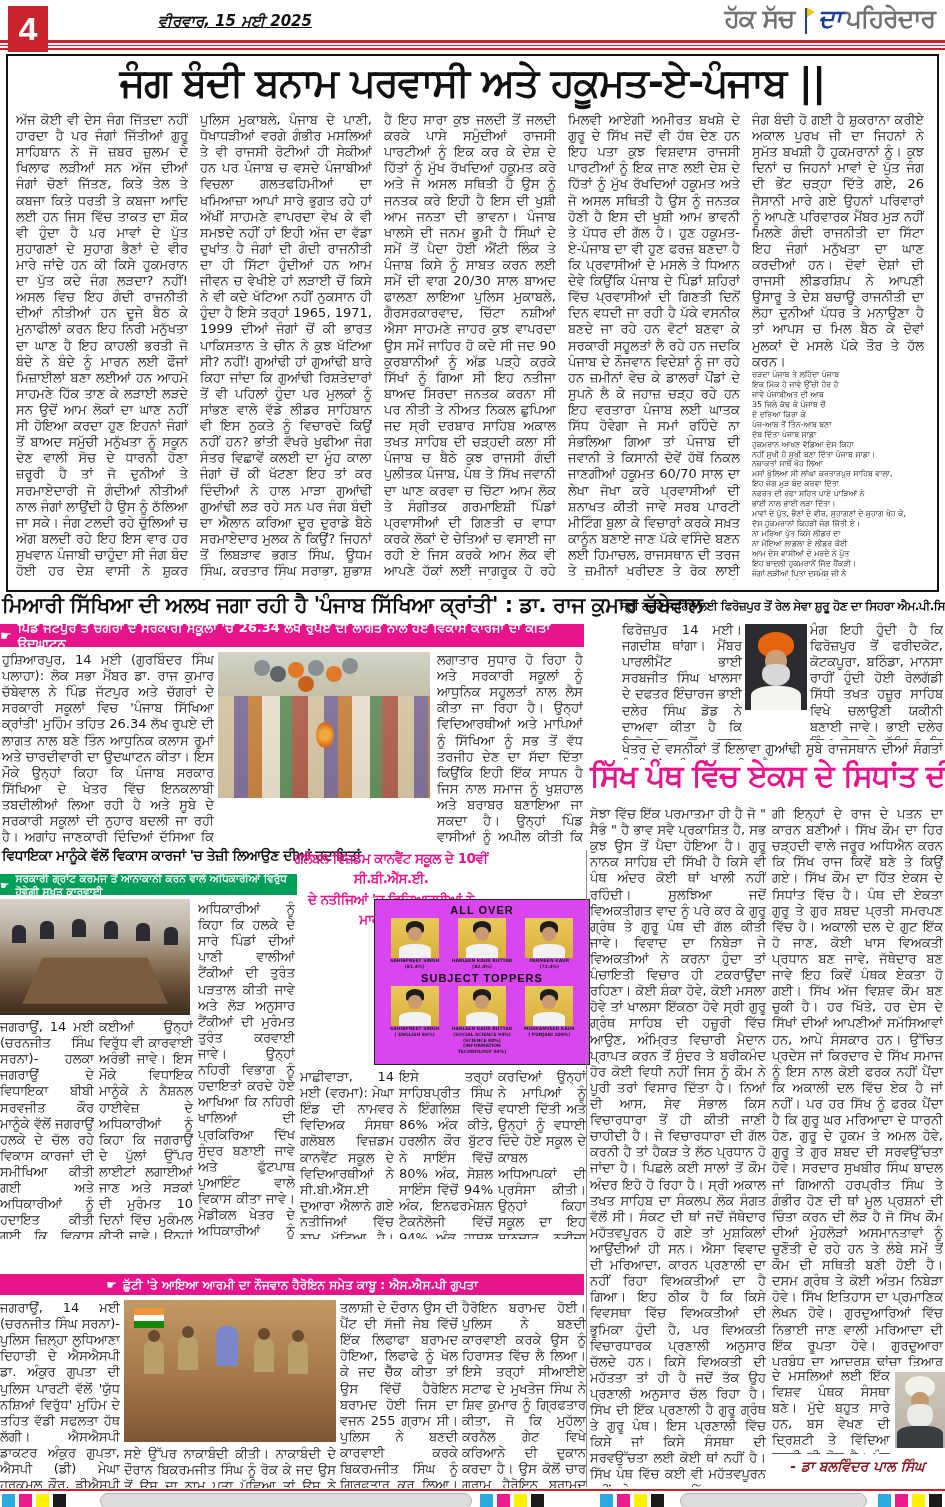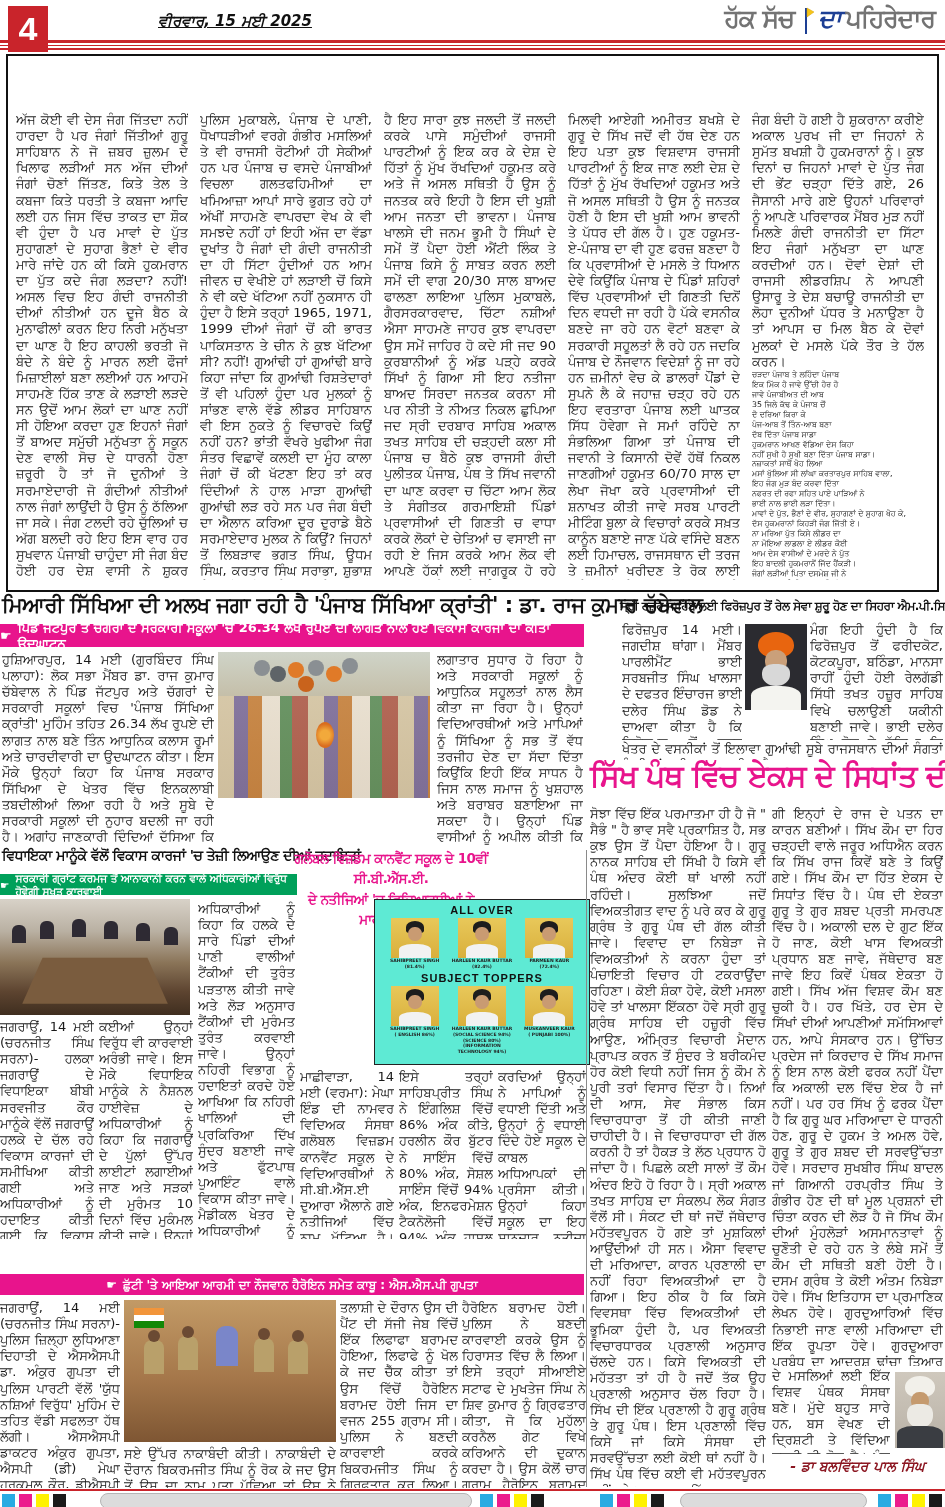--- a/index.html
+++ b/index.html
@@ -49,21 +49,21 @@
   #police-flag{position:absolute;left:10px;top:8px;width:30px;height:20px;background:linear-gradient(180deg,#f2953b 33%,#fff 33% 66%,#128807 66%);}
   .cop{position:absolute;width:20px;height:34px;border-radius:8px 8px 0 0;background:#b9a06a;}
   .cop-head{position:absolute;width:12px;height:12px;border-radius:50%;background:#6b4a33;}
   #hooded{position:absolute;left:92px;top:26px;width:22px;height:40px;border-radius:9px 9px 0 0;background:#7a86c9;}
   #elder-photo{background:linear-gradient(180deg,#cfc8bd,#b8b1a6);}
   #elder-turban{position:absolute;left:10px;top:4px;width:30px;height:22px;border-radius:50% 50% 45% 45%;background:#f2f0ea;}
   #elder-face{position:absolute;left:16px;top:20px;width:18px;height:18px;border-radius:46%;background:#c59a6e;}
   #elder-beard{position:absolute;left:12px;top:32px;width:26px;height:24px;border-radius:40% 40% 55% 55%;background:#eceae4;}
   #elder-coat{position:absolute;left:2px;top:54px;width:46px;height:22px;border-radius:35% 35% 0 0;background:#3a3d42;}
   
-  #school-box{left:374px;top:899px;width:214px;height:164px;border:1px solid #222;background:#5eead4;}
+  #school-box{left:374px;top:899px;width:214px;height:164px;border:1px solid #222;background:#d946ef;}
   .sb-title{text-align:center;font-weight:bold;font-size:11px;letter-spacing:1px;font-family:"Liberation Sans",sans-serif;}
   .st-row{display:flex;justify-content:space-around;padding:2px 6px 0 6px;}
   .st-cell{width:62px;text-align:center;}
   .st-photo{width:48px;height:40px;margin:0 auto;position:relative;background:linear-gradient(180deg,#e8c85a,#d9af3c);overflow:hidden;}
   .st-hair{position:absolute;left:15px;top:3px;width:18px;height:12px;border-radius:50% 50% 20% 20%;background:#1d1d1d;}
   .st-face{position:absolute;left:17px;top:9px;width:14px;height:14px;border-radius:46%;background:#c99b72;}
   .st-shirt{position:absolute;left:8px;top:26px;width:32px;height:14px;border-radius:40% 40% 0 0;background:#f2f2f2;}
   .st-label{font-size:4.5px;line-height:1.25;font-weight:bold;color:#222;}
   
   .sig-maroon{font-size:14px;font-weight:bold;font-style:italic;color:#8c1722;text-align:center;}
@@ -90,20 +90,21 @@
     </svg>
     <span class="mh-blue">ਦਾ</span>
     <span class="mh-red">ਪਹਿਰੇਦਾਰ</span>
   </div>
 
   <div class="abs rule-red" style="left:0;top:40px;width:945px;height:3px;"></div>
   <div class="abs rule-red" style="left:0;top:45px;width:945px;height:1px;"></div>
   <div class="abs rule-red" style="left:0;top:48px;width:945px;height:2px;"></div>
 
   <div class="abs" id="main-box"></div>
+  <div class="abs" id="main-headline">ਜੰਗ ਬੰਦੀ ਬਨਾਮ ਪਰਵਾਸੀ ਅਤੇ ਹਕੂਮਤ-ਏ-ਪੰਜਾਬ ||</div>
 
   <div class="abs bodytext main-col" style="left:16px;">ਅੱਜ ਕੋਈ ਵੀ ਦੇਸ ਜੰਗ ਜਿੱਤਦਾ ਨਹੀਂ ਹਾਰਦਾ ਹੈ ਪਰ ਜੰਗਾਂ ਜਿੱਤੀਆਂ ਗੁਰੂ ਸਾਹਿਬਾਨ ਨੇ ਜੋ ਜ਼ਬਰ ਜ਼ੁਲਮ ਦੇ ਖਿਲਾਫ ਲੜੀਆਂ ਸਨ ਅੱਜ ਦੀਆਂ ਜੰਗਾਂ ਚੋਣਾਂ ਜਿੱਤਣ, ਕਿਤੇ ਤੇਲ ਤੇ ਕਬਜਾ ਕਿਤੇ ਧਰਤੀ ਤੇ ਕਬਜਾ ਆਦਿ ਲਈ ਹਨ ਜਿਸ ਵਿੱਚ ਤਾਕਤ ਦਾ ਸ਼ੌਕ ਵੀ ਹੁੰਦਾ ਹੈ ਪਰ ਮਾਵਾਂ ਦੇ ਪੁੱਤ ਸੁਹਾਗਣਾਂ ਦੇ ਸੁਹਾਗ ਭੈਣਾਂ ਦੇ ਵੀਰ ਮਾਰੇ ਜਾਂਦੇ ਹਨ ਕੀ ਕਿਸੇ ਹੁਕਮਰਾਨ ਦਾ ਪੁੱਤ ਕਦੇ ਜੰਗ ਲੜਦਾ? ਨਹੀਂ! ਅਸਲ ਵਿਚ ਇਹ ਗੰਦੀ ਰਾਜਨੀਤੀ ਦੀਆਂ ਨੀਤੀਆਂ ਹਨ ਦੂਜੇ ਬੈਠ ਕੇ ਮੁਨਾਫੀਲਾਂ ਕਰਨ ਇਹ ਨਿਰੀ ਮਨੁੱਖਤਾ ਦਾ ਘਾਣ ਹੈ ਇਹ ਕਾਹਲੀ ਭਰਤੀ ਜੋ ਬੰਦੇ ਨੇ ਬੰਦੇ ਨੂੰ ਮਾਰਨ ਲਈ ਫੌਜਾਂ ਮਿਜ਼ਾਈਲਾਂ ਬਣਾ ਲਈਆਂ ਹਨ ਆਹਮੋ ਸਾਹਮਣੇ ਹਿੱਕ ਤਾਣ ਕੇ ਲੜਾਈ ਲੜਦੇ ਸਨ ਉਦੋਂ ਆਮ ਲੋਕਾਂ ਦਾ ਘਾਣ ਨਹੀਂ ਸੀ ਹੋਇਆ ਕਰਦਾ ਹੁਣ ਇਹਨਾਂ ਜੰਗਾਂ ਤੋਂ ਬਾਅਦ ਸਮੁੱਚੀ ਮਨੁੱਖਤਾ ਨੂੰ ਸਕੂਨ ਦੇਣ ਵਾਲੀ ਸੋਚ ਦੇ ਧਾਰਨੀ ਹੋਣਾ ਜ਼ਰੂਰੀ ਹੈ ਤਾਂ ਜੋ ਦੁਨੀਆਂ ਤੇ ਸਰਮਾਏਦਾਰੀ ਜੋ ਗੰਦੀਆਂ ਨੀਤੀਆਂ ਨਾਲ ਜੰਗਾਂ ਲਾਉਂਦੀ ਹੈ ਉਸ ਨੂੰ ਠੱਲਿਆ ਜਾ ਸਕੇ। ਜੰਗ ਟਲਦੀ ਰਹੇ ਚੁੱਲਿਆਂ ਚ ਅੱਗ ਬਲਦੀ ਰਹੇ ਇਹ ਇਸ ਵਾਰ ਹਰ ਸੁਖਵਾਨ ਪੰਜਾਬੀ ਚਾਹੁੰਦਾ ਸੀ ਜੰਗ ਬੰਦ ਹੋਈ ਹਰ ਦੇਸ਼ ਵਾਸੀ ਨੇ ਸ਼ੁਕਰ ਮਨਾਇਆ, ਹਾਂ ਕੁਝ ਛਾਵਤੀ ਅਨਸਰ ਹੋਣਗੇ ਜਿਹੜੇ ਪਹਿਲਾਂ ਵੀ ਜੰਗ ਜੰਗ ਕਰਦੇ ਸੀ ਤੇ ਬਾਅਦ ਚ ਅਜਿਹਾ ਹੀ ਚਾਹੁੰਦੇ ਹੋਣਗੇ ਉਹਨਾਂ ਨੂੰ ਕੋਈ ਸੋਚ ਆਪ ਕੇ ਵਿਸਾਰਨਾ ਹੀ ਠੀਕ ਰਹੇਗਾ ਪਰ ਜਿਹੜੇ ਆਪਣੇ ਸਰੀਰ ਨਾਲ ਬੰਬ ਬੰਨ ਕੇ ਪਾਕਿਸਤਾਨ ਉਡਾਉਣ ਦੀਆਂ ਬੜਕਾਂ ਮਾਰਦੇ ਸਨ ਉਹਨਾਂ ਨੂੰ ਮੇਰਾ ਸਵਾਲ ਅਜਿਹੇ ਅਨਸਰਾਂ ਤੇ ਪ੍ਰਸ਼ਾਸਨ ਨਜ਼ਰ ਰੱਖੇ। ਪੰਜਾਬ ਵਿਚ ਹਿੰਦ, ਸਿੱਖ, ਮੁਸਲਿਮ ਤੇ</div>
   <div class="abs bodytext main-col" style="left:200px;">ਪੁਲਿਸ ਮੁਕਾਬਲੇ, ਪੰਜਾਬ ਦੇ ਪਾਣੀ, ਧੋਖਾਧੜੀਆਂ ਵਰਗੇ ਗੰਭੀਰ ਮਸਲਿਆਂ ਤੇ ਵੀ ਰਾਜਸੀ ਰੋਟੀਆਂ ਹੀ ਸੇਕੀਆਂ ਹਨ ਪਰ ਪੰਜਾਬ ਚ ਵਸਦੇ ਪੰਜਾਬੀਆਂ ਵਿਚਲਾ ਗਲਤਫਹਿਮੀਆਂ ਦਾ ਖਮਿਆਜ਼ਾ ਆਪਾਂ ਸਾਰੇ ਭੁਗਤ ਰਹੇ ਹਾਂ ਅੱਖੀਂ ਸਾਹਮਣੇ ਵਾਪਰਦਾ ਵੇਖ ਕੇ ਵੀ ਸਮਝਦੇ ਨਹੀਂ ਹਾਂ ਇਹੀ ਅੱਜ ਦਾ ਵੱਡਾ ਦੁਖਾਂਤ ਹੈ ਜੰਗਾਂ ਦੀ ਗੰਦੀ ਰਾਜਨੀਤੀ ਦਾ ਹੀ ਸਿੱਟਾ ਹੁੰਦੀਆਂ ਹਨ ਆਮ ਜੀਵਨ ਚ ਵੇਖੀਏ ਹਾਂ ਲੜਾਈ ਚੋਂ ਕਿਸੇ ਨੇ ਵੀ ਕਦੇ ਖੱਟਿਆ ਨਹੀਂ ਨੁਕਸਾਨ ਹੀ ਹੁੰਦਾ ਹੈ ਇਸੇ ਤਰ੍ਹਾਂ 1965, 1971, 1999 ਦੀਆਂ ਜੰਗਾਂ ਚੋਂ ਕੀ ਭਾਰਤ ਪਾਕਿਸਤਾਨ ਤੇ ਚੀਨ ਨੇ ਕੁਝ ਖੱਟਿਆ ਸੀ? ਨਹੀਂ! ਗੁਆਂਢੀ ਹਾਂ ਗੁਆਂਢੀ ਬਾਰੇ ਕਿਹਾ ਜਾਂਦਾ ਕਿ ਗੁਆਂਢੀ ਰਿਸ਼ਤੇਦਾਰਾਂ ਤੋਂ ਵੀ ਪਹਿਲਾਂ ਹੁੰਦਾ ਪਰ ਮੁਲਕਾਂ ਨੂੰ ਸਾਂਭਣ ਵਾਲੇ ਵੱਡੇ ਲੀਡਰ ਸਾਹਿਬਾਨ ਵੀ ਇਸ ਨੁਕਤੇ ਨੂੰ ਵਿਚਾਰਦੇ ਕਿਉਂ ਨਹੀਂ ਹਨ? ਭਾਂਤੀ ਵੱਖਰੇ ਖੁਫੀਆ ਜੰਗ ਸੰਤਰ ਵਿਛਾਵੇਂ ਕਲਈ ਦਾ ਮੂੰਹ ਕਾਲਾ ਜੰਗਾਂ ਚੋਂ ਕੀ ਖੱਟਣਾ ਇਹ ਤਾਂ ਕਰ ਦਿੰਦੀਆਂ ਨੇ ਹਾਲ ਮਾੜਾ ਗੁਆਂਢੀ ਗੁਆਂਢੀ ਲੜ ਰਹੇ ਸਨ ਪਰ ਜੰਗ ਬੰਦੀ ਦਾ ਐਲਾਨ ਕਰਿਆ ਦੂਰ ਦੁਰਾਡੇ ਬੈਠੇ ਸਰਮਾਏਦਾਰ ਮੁਲਕ ਨੇ ਕਿਉਂ? ਜਿਹਨਾਂ ਤੋਂ ਲਿਬੜਾਵ ਭਗਤ ਸਿੰਘ, ਊਧਮ ਸਿੰਘ, ਕਰਤਾਰ ਸਿੰਘ ਸਰਾਭਾ, ਸ਼ੁਭਾਸ਼ ਚੰਦਰ ਬੋਸ ਹੋਰਾਂ ਨੇ ਫਾਂਸੀ ਦੇ ਰੱਸਿਆਂ ਨੂੰ ਚੁੰਮਿਆ ਜਵਾਨੀਆਂ ਵਾਰ ਕੇ ਦੇਸ਼ ਆਜ਼ਾਦ ਕਰਵਾਇਆ ਸੀ ਅੱਜ ਉਹੀ ਸਾਨੂੰ ਲੜਦਿਆਂ ਨੂੰ ਹਟਾ ਰਹੇ ਹਨ, ਇਹ ਕਿਵੇਂ ਹੋ ਰਿਹਾ ਕੀ ਇਹਦੇ ਪਿੱਛੇ ਵੀ ਰਾਜਨੀਤੀ ਤਾਂ ਨਹੀਂ? ਅਮਰੀਕਾ ਤੇ ਚੀਨ ਦੋਵੇਂ ਹਰ ਸਮੇਂ ਆਪਣਾ ਸਮਾਨ ਵੇਚਣ ਲਈ ਮੰਡੀ ਭਾਲਦੇ ਹਨ, ਭਾਲ ਇਥੇ ਵੀ ਇਹੀ ਹੈ ਪਰ ਪਾਕਿਸਤਾਨ ਤੇ ਭਾਰਤ ਦੇ ਰਾਜਸੀ ਲੀਡਰ ਕਿਉਂ ਆਪਸ ਚ ਬੈਠ ਕੇ ਆਪਣੇ ਮਸਲੇ ਹੱਲ ਨਹੀਂ ਕਰਦੇ? ਇਹਦੇ ਪਿੱਛੇ ਜ਼ਰੂਰ ਗੰਦੀ ਰਾਜਨੀਤੀ ਹੀ ਹੋਵੇਗੀ ਪਾਕਿਸਤਾਨ ਭਾਰਤ ਦੋਂ ਨਿਕਲ ਕੇ ਹੋਂਦ ਚ ਆਇਆ ਆਪ ਲੋਕ ਦੋਵੇਂ ਮੁਲਕਾਂ ਦੇ ਆਪਸੀ ਮਿਲਵਰਤਨ ਜਾਈਏ ਹਨ ਲੰਮੇ ਸਮੇਂ ਤੋਂ ਬਰਕੀਆਂ ਜਾ ਰਹੀਆਂ</div>
   <div class="abs bodytext main-col" style="left:384px;">ਹੈ ਇਹ ਸਾਰਾ ਕੁਝ ਜਲਦੀ ਤੋਂ ਜਲਦੀ ਕਰਕੇ ਪਾਸੇ ਸਮੁੰਦੀਆਂ ਰਾਜਸੀ ਪਾਰਟੀਆਂ ਨੂੰ ਇਕ ਕਰ ਕੇ ਦੇਸ਼ ਦੇ ਹਿੱਤਾਂ ਨੂੰ ਮੁੱਖ ਰੱਖਦਿਆਂ ਹਕੂਮਤ ਕਰੇ ਅਤੇ ਜੋ ਅਸਲ ਸਥਿਤੀ ਹੈ ਉਸ ਨੂੰ ਜਨਤਕ ਕਰੇ ਇਹੀ ਹੈ ਇਸ ਦੀ ਖੁਸ਼ੀ ਆਮ ਜਨਤਾ ਦੀ ਭਾਵਨਾ। ਪੰਜਾਬ ਖਾਲਸੇ ਦੀ ਜਨਮ ਭੂਮੀ ਹੈ ਸਿੰਘਾਂ ਦੇ ਸਮੇਂ ਤੋਂ ਪੈਦਾ ਹੋਈ ਐਂਟੀ ਲਿੰਕ ਤੇ ਪੰਜਾਬ ਕਿਸੇ ਨੂੰ ਸਾਬਤ ਕਰਨ ਲਈ ਸਮੇਂ ਦੀ ਵਾਗ 20/30 ਸਾਲ ਬਾਅਦ ਫਾਲਣਾ ਲਾਇਆ ਪੁਲਿਸ ਮੁਕਾਬਲੇ, ਗੈਰਸਰਕਾਰਵਾਦ, ਚਿੱਟਾ ਨਸ਼ੀਆਂ ਐਸਾ ਸਾਹਮਣੇ ਜਾਹਰ ਕੁਝ ਵਾਪਰਦਾ ਉਸ ਸਮੇਂ ਜਾਹਿਰ ਹੋ ਕਦੇ ਸੀ ਜਦ 90 ਕੁਰਬਾਨੀਆਂ ਨੂੰ ਅੱਡ ਪੜ੍ਹੇ ਕਰਕੇ ਸਿੱਖਾਂ ਨੂੰ ਗਿਆ ਸੀ ਇਹ ਨਤੀਜਾ ਬਾਅਦ ਸਿਰਦਾ ਜਨਤਕ ਕਰਨਾ ਸੀ ਪਰ ਨੀਤੀ ਤੇ ਨੀਅਤ ਨਿਕਲ ਛੁਪਿਆ ਜਦ ਸ੍ਰੀ ਦਰਬਾਰ ਸਾਹਿਬ ਅਕਾਲ ਤਖਤ ਸਾਹਿਬ ਦੀ ਚੜ੍ਹਦੀ ਕਲਾ ਸੀ ਪੰਜਾਬ ਚ ਬੈਠੇ ਕੁਝ ਰਾਜਸੀ ਗੰਦੀ ਪੁਲੀਤਕ ਪੰਜਾਬ, ਪੰਥ ਤੇ ਸਿੱਖ ਜਵਾਨੀ ਦਾ ਘਾਣ ਕਰਵਾ ਚ ਚਿੱਟਾ ਆਮ ਲੋਕ ਤੇ ਸੰਗੀਤਕ ਗਰਮਾਇਸ਼ੀ ਪਿੰਡਾਂ ਪ੍ਰਵਾਸੀਆਂ ਦੀ ਗਿਣਤੀ ਚ ਵਾਧਾ ਕਰਕੇ ਲੋਕਾਂ ਦੇ ਚੇਤਿਆਂ ਚ ਵਸਾਈ ਜਾ ਰਹੀ ਏ ਜਿਸ ਕਰਕੇ ਆਮ ਲੋਕ ਵੀ ਆਪਣੇ ਹੱਕਾਂ ਲਈ ਜਾਗਰੂਕ ਹੋ ਰਹੇ ਹਨ ਇਹ ਸਮੇਂ ਦੀ ਮੰਗ ਹੈ ਕਿ ਸਾਰੀਆਂ ਧਿਰਾਂ ਮਿਲ ਬੈਠ ਕੇ ਮਸਲਿਆਂ ਦਾ ਹੱਲ ਲੱਭਣ ਅਤੇ ਗੰਦੀ ਰਾਜਨੀਤੀ ਦਾ ਤਿਆਗ ਕਰਕੇ ਲੋਕ ਭਲਾਈ ਦੇ ਕਾਰਜ ਕਰਨ ਕਿਉਂਕਿ ਲੋਕਾਂ ਨੇ ਹੀ ਹਕੂਮਤਾਂ ਬਣਾਉਣੀਆਂ ਹਨ ਤੇ ਲੋਕਾਂ ਨੇ ਹੀ ਡੇਗਣੀਆਂ ਹਨ ਇਹ ਗੱਲ ਹਰ ਹੁਕਮਰਾਨ ਨੂੰ ਚੇਤੇ ਰੱਖਣੀ ਚਾਹੀਦੀ ਹੈ ਅਤੇ ਪੰਜਾਬ ਦੇ ਭਲੇ ਲਈ ਸਾਰਥਕ ਕਦਮ ਚੁੱਕਣੇ ਚਾਹੀਦੇ ਹਨ ਤਾਂ ਜੋ ਆਉਣ ਵਾਲੀਆਂ ਨਸਲਾਂ ਸੁਖੀ ਵਸਣ।</div>
   <div class="abs bodytext main-col" style="left:568px;">ਮਿਲਵੀ ਆਏਗੀ ਅਮੀਰਤ ਬਖਸ਼ੇ ਦੇ ਗੁਰੂ ਦੇ ਸਿੱਖ ਜਦੋਂ ਵੀ ਹੱਥ ਦੇਣ ਹਨ ਇਹ ਪਤਾ ਕੁਝ ਵਿਸ਼ਵਾਸ ਰਾਜਸੀ ਪਾਰਟੀਆਂ ਨੂੰ ਇਕ ਜਾਣ ਲਈ ਦੇਸ਼ ਦੇ ਹਿੱਤਾਂ ਨੂੰ ਮੁੱਖ ਰੱਖਦਿਆਂ ਹਕੂਮਤ ਅਤੇ ਜੋ ਅਸਲ ਸਥਿਤੀ ਹੈ ਉਸ ਨੂੰ ਜਨਤਕ ਹੋਣੀ ਹੈ ਇਸ ਦੀ ਖੁਸ਼ੀ ਆਮ ਭਾਵਨੀ ਤੇ ਪੱਧਰ ਦੀ ਗੱਲ ਹੈ। ਹੁਣ ਹਕੂਮਤ-ਏ-ਪੰਜਾਬ ਦਾ ਵੀ ਹੁਣ ਫਰਜ਼ ਬਣਦਾ ਹੈ ਕਿ ਪ੍ਰਵਾਸੀਆਂ ਦੇ ਮਸਲੇ ਤੇ ਧਿਆਨ ਦੇਵੇ ਕਿਉਂਕਿ ਪੰਜਾਬ ਦੇ ਪਿੰਡਾਂ ਸ਼ਹਿਰਾਂ ਵਿੱਚ ਪ੍ਰਵਾਸੀਆਂ ਦੀ ਗਿਣਤੀ ਦਿਨੋਂ ਦਿਨ ਵਧਦੀ ਜਾ ਰਹੀ ਹੈ ਪੱਕੇ ਵਸਨੀਕ ਬਣਦੇ ਜਾ ਰਹੇ ਹਨ ਵੋਟਾਂ ਬਣਵਾ ਕੇ ਸਰਕਾਰੀ ਸਹੂਲਤਾਂ ਲੈ ਰਹੇ ਹਨ ਜਦਕਿ ਪੰਜਾਬ ਦੇ ਨੌਜਵਾਨ ਵਿਦੇਸ਼ਾਂ ਨੂੰ ਜਾ ਰਹੇ ਹਨ ਜ਼ਮੀਨਾਂ ਵੇਚ ਕੇ ਡਾਲਰਾਂ ਪੌਂਡਾਂ ਦੇ ਸੁਪਨੇ ਲੈ ਕੇ ਜਹਾਜ਼ ਚੜ੍ਹ ਰਹੇ ਹਨ ਇਹ ਵਰਤਾਰਾ ਪੰਜਾਬ ਲਈ ਘਾਤਕ ਸਿੱਧ ਹੋਵੇਗਾ ਜੇ ਸਮਾਂ ਰਹਿੰਦੇ ਨਾ ਸੰਭਲਿਆ ਗਿਆ ਤਾਂ ਪੰਜਾਬ ਦੀ ਜਵਾਨੀ ਤੇ ਕਿਸਾਨੀ ਦੋਵੇਂ ਹੱਥੋਂ ਨਿਕਲ ਜਾਣਗੀਆਂ ਹਕੂਮਤ 60/70 ਸਾਲ ਦਾ ਲੇਖਾ ਜੋਖਾ ਕਰੇ ਪ੍ਰਵਾਸੀਆਂ ਦੀ ਸ਼ਨਾਖਤ ਕੀਤੀ ਜਾਵੇ ਸਰਬ ਪਾਰਟੀ ਮੀਟਿੰਗ ਬੁਲਾ ਕੇ ਵਿਚਾਰਾਂ ਕਰਕੇ ਸਖ਼ਤ ਕਾਨੂੰਨ ਬਣਾਏ ਜਾਣ ਪੱਕੇ ਵਸਿੰਦੇ ਬਣਨ ਲਈ ਹਿਮਾਚਲ, ਰਾਜਸਥਾਨ ਦੀ ਤਰਜ ਤੇ ਜ਼ਮੀਨਾਂ ਖਰੀਦਣ ਤੇ ਰੋਕ ਲਾਈ ਜਾਵੇ ਤਾਂ ਜੋ ਪੰਜਾਬ ਦੀ ਹੋਂਦ ਬਚੀ ਰਹੇ ਇਹ ਮਸਲਾ ਬਹੁਤ ਗੰਭੀਰ ਹੈ ਇਸ ਤੇ ਸਿਆਸਤ ਨਹੀਂ ਸੰਜੀਦਗੀ ਚਾਹੀਦੀ ਹੈ ਪੰਜਾਬ ਦੇ ਹਿੱਤਾਂ ਦੀ ਰਾਖੀ ਕਰਨਾ ਹਰ ਪੰਜਾਬੀ ਦਾ ਫਰਜ਼ ਹੈ ਤੇ ਹਕੂਮਤ ਦਾ ਸਭ ਤੋਂ ਵੱਡਾ ਫਰਜ਼ ਹੈ ਕਿਉਂਕਿ ਹਕੂਮਤਾਂ ਲੋਕਾਂ ਦੀਆਂ ਜ਼ਿੰਮੇਵਾਰ ਹੁੰਦੀਆਂ ਹਨ ਸੋ ਹਕੂਮਤ-ਏ-ਪੰਜਾਬ ਜਾਗੇ ਤੇ ਫਰਜ਼ ਪਛਾਣੇ।</div>
   <div class="abs main-col" style="left:752px;overflow:hidden;">
     <div class="bodytext" style="height:auto;">ਜੰਗ ਬੰਦੀ ਹੋ ਗਈ ਹੈ ਸ਼ੁਕਰਾਨਾ ਕਰੀਏ ਅਕਾਲ ਪੁਰਖ ਜੀ ਦਾ ਜਿਹਨਾਂ ਨੇ ਸੁਮੱਤ ਬਖਸ਼ੀ ਹੈ ਹੁਕਮਰਾਨਾਂ ਨੂੰ। ਕੁਝ ਦਿਨਾਂ ਚ ਜਿਹਨਾਂ ਮਾਵਾਂ ਦੇ ਪੁੱਤ ਜੰਗ ਦੀ ਭੇਂਟ ਚੜ੍ਹਾ ਦਿੱਤੇ ਗਏ, 26 ਜੈਸਾਨੀ ਮਾਰੇ ਗਏ ਉਹਨਾਂ ਪਰਿਵਾਰਾਂ ਨੂੰ ਆਪਣੇ ਪਰਿਵਾਰਕ ਮੈਂਬਰ ਮੁੜ ਨਹੀਂ ਮਿਲਣੇ ਗੰਦੀ ਰਾਜਨੀਤੀ ਦਾ ਸਿੱਟਾ ਇਹ ਜੰਗਾਂ ਮਨੁੱਖਤਾ ਦਾ ਘਾਣ ਕਰਦੀਆਂ ਹਨ। ਦੋਵਾਂ ਦੇਸ਼ਾਂ ਦੀ ਰਾਜਸੀ ਲੀਡਰਸ਼ਿਪ ਨੇ ਆਪਣੀ ਉਸਾਰੂ ਤੇ ਦੇਸ਼ ਬਚਾਊ ਰਾਜਨੀਤੀ ਦਾ ਲੋਹਾ ਦੁਨੀਆਂ ਪੱਧਰ ਤੇ ਮਨਾਉਣਾ ਹੈ ਤਾਂ ਆਪਸ ਚ ਮਿਲ ਬੈਠ ਕੇ ਦੋਵਾਂ ਮੁਲਕਾਂ ਦੇ ਮਸਲੇ ਪੱਕੇ ਤੌਰ ਤੇ ਹੱਲ ਕਰਨ।</div>
     <div id="poem">ਚੜਦਾ ਪੰਜਾਬ ਤੇ ਲਹਿੰਦਾ ਪੰਜਾਬ
 ਇਕ ਮਿੱਕ ਹੋ ਜਾਵੇ ਉੱਚੀ ਹੋਰ ਹੋ
 ਜਾਵੇ ਪੰਜਾਬੀਅਤ ਦੀ ਆਬ

